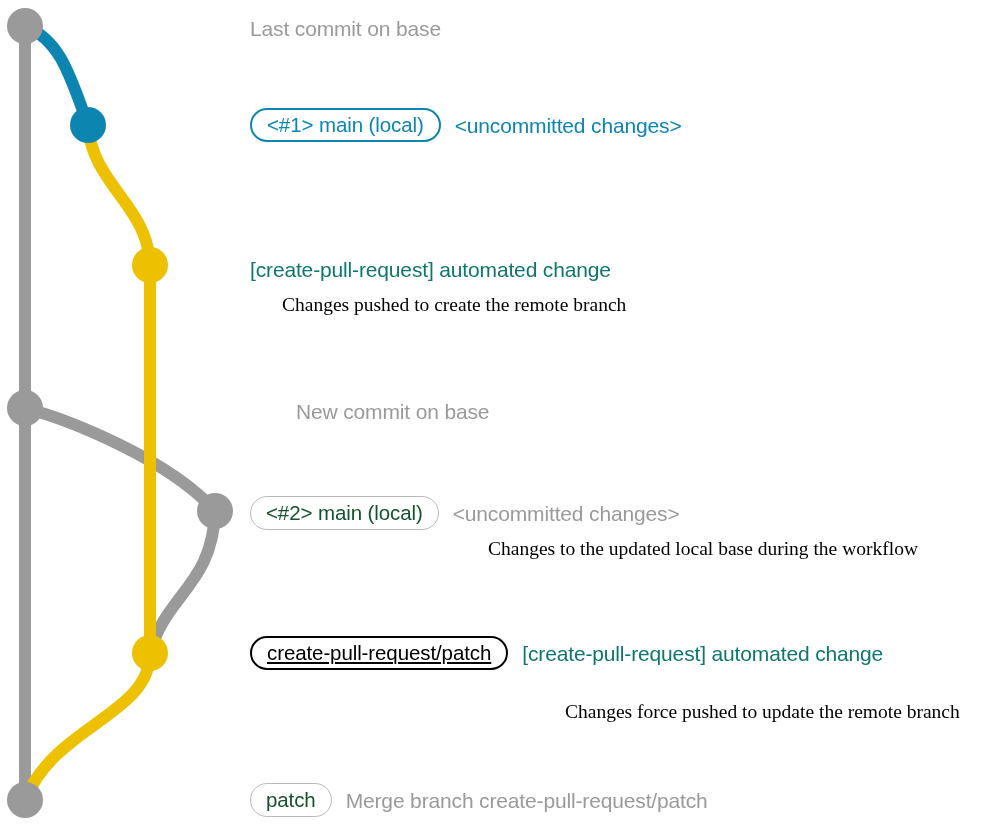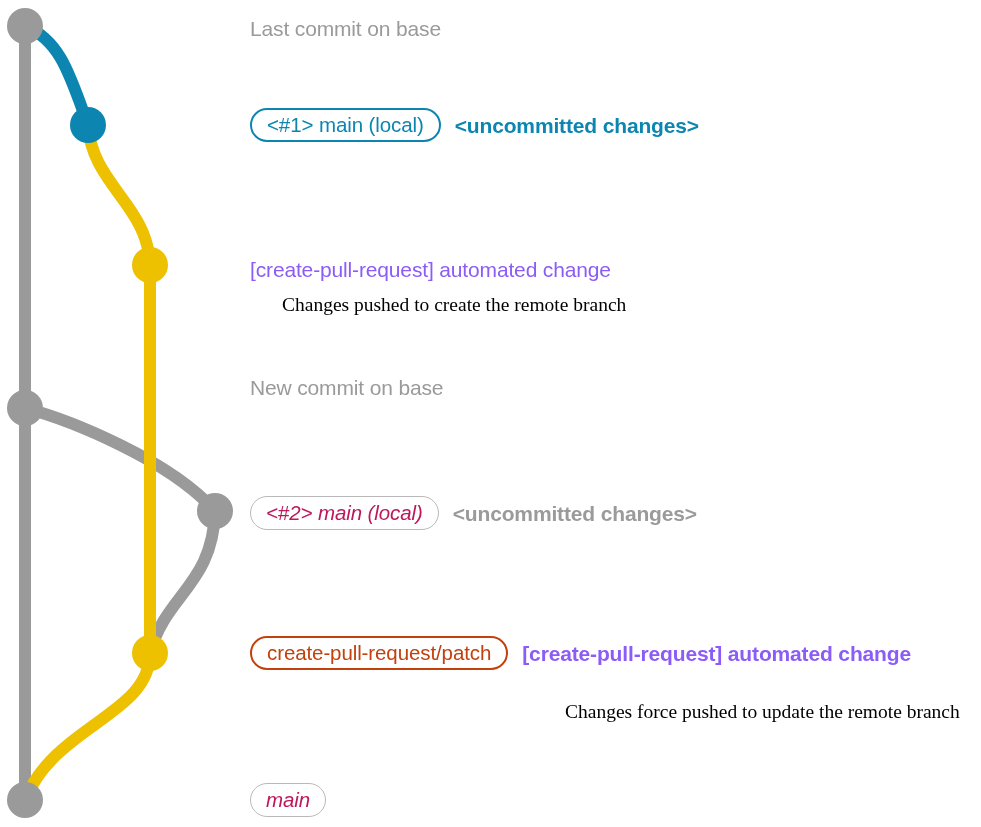--- a/index.html
+++ b/index.html
@@ -49,34 +49,33 @@
     padding: 9px 15px;
     border: 2px solid currentColor;
     border-radius: 17px;
     font-size: 20.5px;
     line-height: 1;
     letter-spacing: -0.1px;
   }
   .pill-gray {
     border-width: 1.6px;
     border-color: #b9b9b9;
-    color: #be185d;
-    font-style: italic;
+    color: #14532d;
   }
   .pill-blue  { color: #0c86b0; }
-  .pill-yellow{ color: #c2410c; }
+  .pill-yellow{ color: #000000; text-decoration: underline; }
 
   .headline {
     font-size: 21px;
     line-height: 1;
     letter-spacing: -0.15px;
   }
-  .headline.spaced { margin-left: 14px; font-weight: bold; }
+  .headline.spaced { margin-left: 14px; }
   .c-blue   { color: #0c86b0; }
-  .c-yellow { color: #8b5cf6; }
+  .c-yellow { color: #0f766e; }
   .c-gray   { color: #9a9a9a; }
 
   .subline {
     font-family: "Liberation Serif", serif;
     font-size: 19.5px;
     color: #000000;
     line-height: 1;
     margin-top: 9px;
   }
 
@@ -128,46 +127,48 @@
 
 <div class="row" style="top:252px;">
   <div class="stack">
     <div class="row-line">
       <span class="headline c-yellow">[create-pull-request] automated change</span>
     </div>
     <div class="subline" style="margin-left:32px;">Changes pushed to create the remote branch</div>
   </div>
 </div>
 
-<div class="row" style="top:370px;">
+<div class="row" style="top:394px;margin-left:46px;">
   <div class="stack">
     <div class="row-line">
       <span class="headline c-gray">New commit on base</span>
     </div>
   </div>
 </div>
 
 <div class="row" style="top:496px;">
   <div class="stack">
     <div class="row-line">
       <span class="pill pill-gray">&lt;#2&gt; main (local)</span>
       <span class="headline c-gray spaced">&lt;uncommitted changes&gt;</span>
     </div>
+    <div class="subline" style="margin-left:238px;">Changes to the updated local base during the workflow</div>
   </div>
 </div>
 
 <div class="row" style="top:636px;">
   <div class="stack">
     <div class="row-line">
       <span class="pill pill-yellow">create-pull-request/patch</span>
       <span class="headline c-yellow spaced">[create-pull-request] automated change</span>
     </div>
     <div class="subline" style="margin-left:315px;margin-top:32px;">Changes force pushed to update the remote branch</div>
   </div>
 </div>
 
 <div class="row" style="top:783px;">
   <div class="stack">
     <div class="row-line">
-      <span class="pill pill-gray">main</span>
+      <span class="pill pill-gray">patch</span>
+      <span class="headline c-gray spaced">Merge branch create-pull-request/patch</span>
     </div>
   </div>
 </div>
 
 </body></html>

